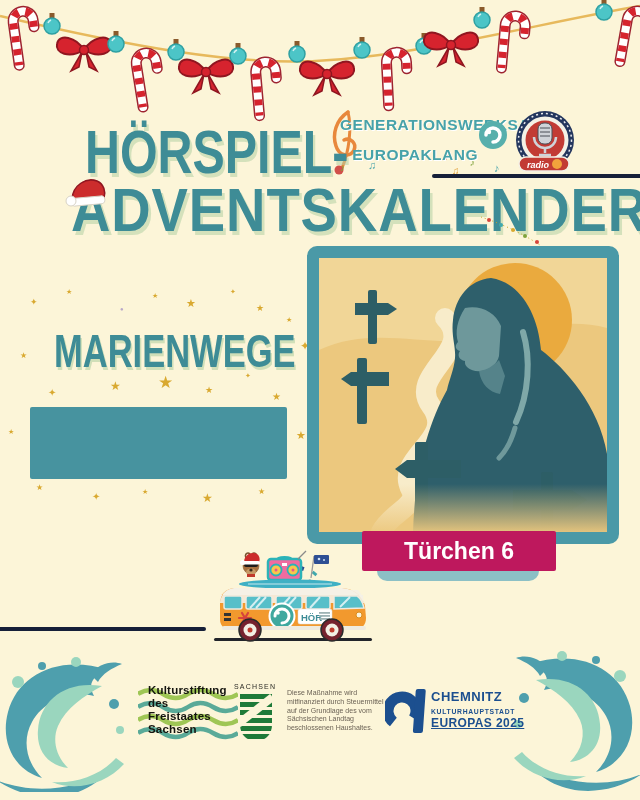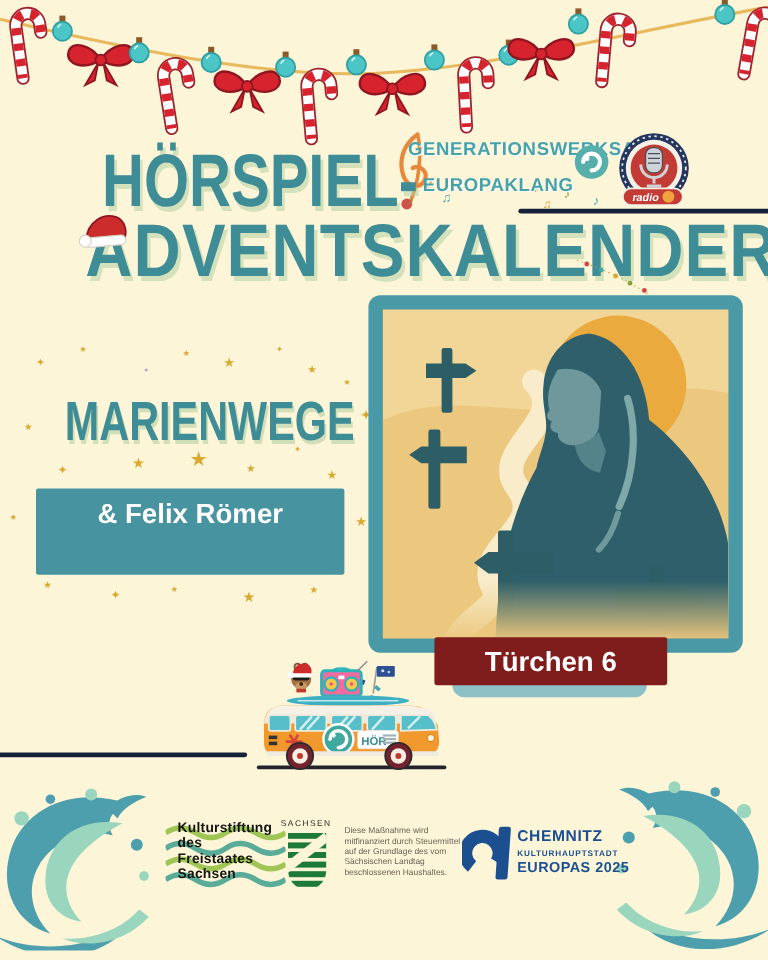--- a/index.html
+++ b/index.html
@@ -23,21 +23,21 @@
   .org-1{left:340px;top:116px;width:178px;font-size:15.5px;}
   .org-2{left:340px;top:134px;width:138px;font-size:15.5px;margin-top:12px;}
   .eu-circle{position:absolute;left:479px;top:121px;width:28px;height:28px;border-radius:50%;
              background:#57AFAC;}
   .eu-circle svg{position:absolute;left:0;top:0;}
 
   
   .credits-box{position:absolute;left:30px;top:407px;width:257px;height:72px;background:#47939F;
                color:#fff;font-weight:700;font-size:23px;line-height:31px;text-align:center;
                padding-top:6px;box-sizing:border-box;border-radius:2px;}
-  .door-box{position:absolute;left:362px;top:531px;width:194px;height:40px;background:#7f1d1d;
+  .door-box{position:absolute;left:362px;top:531px;width:194px;height:40px;background:#be185d;
             color:#fff;font-weight:700;font-size:23px;display:flex;align-items:center;
             justify-content:center;z-index:6;border-radius:2px;}
   .door-tab{position:absolute;left:377px;top:566px;width:162px;height:15px;background:#8CC0C5;
             border-radius:0 0 10px 10px;z-index:5;}
 
   
   .frame{position:absolute;left:307px;top:246px;width:312px;height:298px;background:#4A99A7;
          border-radius:10px;padding:12px;box-sizing:border-box;z-index:4;}
   .frame-inner{width:288px;height:274px;overflow:hidden;background:#ECC87E;}
 
@@ -53,21 +53,21 @@
 
   
   .ks-text{position:absolute;left:148px;top:684px;font-size:11.5px;line-height:13px;font-weight:800;
            color:#14140f;letter-spacing:.2px;}
   .sx-label{position:absolute;left:234px;top:683px;width:42px;text-align:center;font-size:7px;
             letter-spacing:1.2px;color:#2a2a24;font-weight:400;}
   .fund{position:absolute;left:287px;top:689px;font-size:7px;line-height:8.8px;color:#6B6255;}
   .cx-text{position:absolute;left:431px;top:688px;color:#1C4F8F;}
   .cx-name{font-size:13px;font-weight:700;letter-spacing:.5px;line-height:18px;}
   .cx-sub{font-size:6.8px;font-weight:700;letter-spacing:.7px;margin-top:2px;}
-  .cx-year{font-size:12px;font-weight:800;margin-top:1px;letter-spacing:.4px;}
+  .cx-year{font-size:12px;font-weight:800;margin-top:1px;letter-spacing:.4px;text-decoration:underline;}
 </style>
 </head>
 <body>
 
 <div class="poster">
 
   <svg class="abs" style="left:0;top:0;" width="640" height="130" viewBox="0 0 640 130">
     <defs>
       <g id="cane">
         <path d="M22,16 L22,9 A10 10 0 0 0 2,9 L2,52" fill="none" stroke="#9E2430" stroke-width="11" stroke-linecap="round"></path>
@@ -186,21 +186,20 @@
   <span class="star" style="left:8px;top:428px;font-size:7px;">★</span>
   <span class="star" style="left:296px;top:430px;font-size:11px;">★</span>
   <span class="star" style="left:36px;top:484px;font-size:8px;">★</span>
   <span class="star" style="left:92px;top:492px;font-size:10px;">✦</span>
   <span class="star" style="left:142px;top:488px;font-size:7px;">★</span>
   <span class="star" style="left:202px;top:492px;font-size:12px;">★</span>
   <span class="star" style="left:258px;top:488px;font-size:8px;">★</span>
 
   <div class="episode-title">MARIENWEGE</div>
   <div class="credits-box">
-    <div>&amp; Felix Römer</div>
   </div>
 
   <div class="frame">
     <div class="frame-inner">
       <svg width="288" height="274" viewBox="0 0 288 274">
         <defs>
           <linearGradient id="sandfade" x1="0" y1="0" x2="0" y2="1">
             <stop offset="0" stop-color="#ECC87E" stop-opacity="0"></stop>
             <stop offset="1" stop-color="#ECC87E" stop-opacity=".95"></stop>
           </linearGradient>

